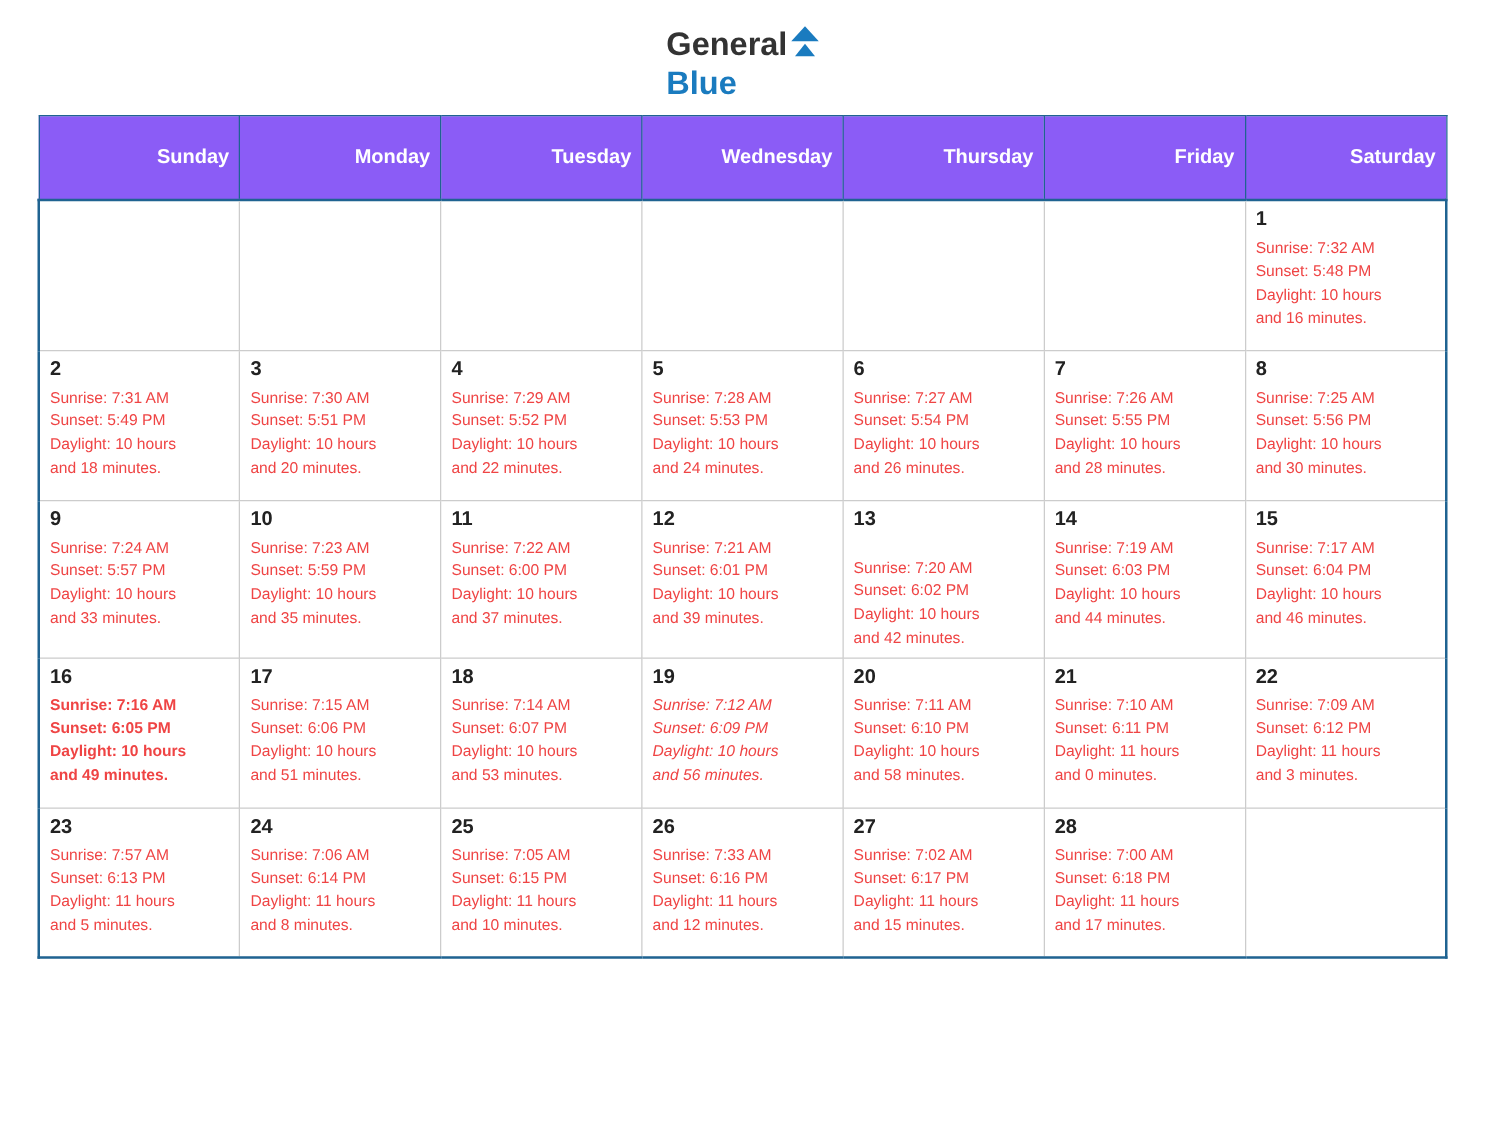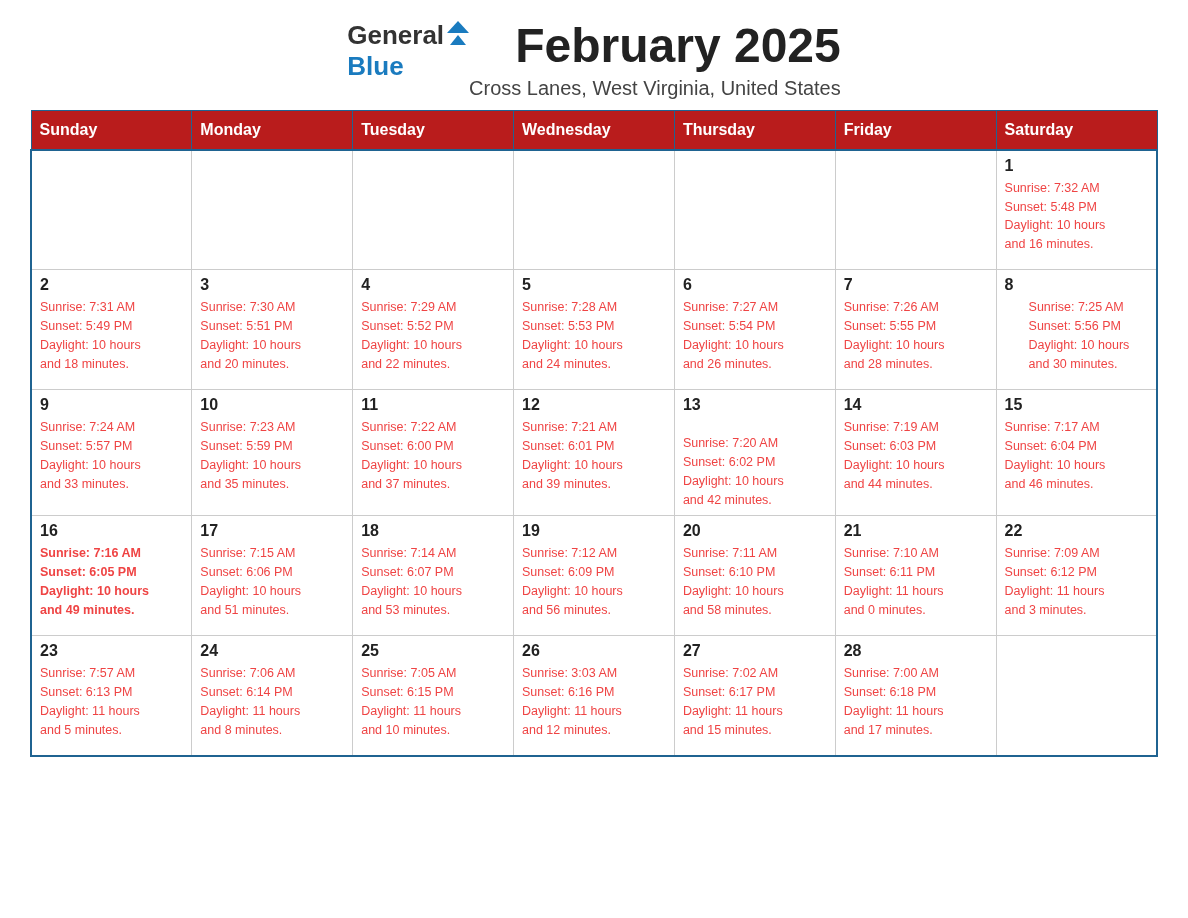--- a/index.html
+++ b/index.html
@@ -27,25 +27,25 @@
       font-size: 20px;
       color: #444;
       margin-top: 4px;
     }
     .calendar {
       width: 100%;
       border-collapse: collapse;
       margin-top: 10px;
     }
     .calendar thead th {
-      background-color: #b91c1c;
+      background-color: #8b5cf6;
       color: #fff;
-      padding: 10px 8px;
+      padding: 24px 8px;
       font-size: 16px;
-      text-align: left;
+      text-align: right;
       border: 1px solid #1f6391;
     }
     .calendar tbody td {
       vertical-align: top;
       border: 1px solid #ccc;
       padding: 6px 8px;
       font-size: 13px;
       color: #333;
       width: calc(100% / 7);
       min-height: 110px;
@@ -122,24 +122,20 @@
 <div class="header">
   <div class="logo-wrapper">
     <div class="logo-line1">
       <span class="logo-text-general">General</span>
       <div class="logo-triangle-container">
         <div class="tri1"></div>
         <div class="tri2"></div>
       </div>
     </div>
     <span class="logo-text-blue">Blue</span>
-  </div>
-  <div class="title-block">
-    <h1>February 2025</h1>
-    <div class="subtitle">Cross Lanes, West Virginia, United States</div>
   </div>
 </div>
 
 <table class="calendar">
   <thead>
     <tr>
       <th>Sunday</th>
       <th>Monday</th>
       <th>Tuesday</th>
       <th>Wednesday</th>
@@ -202,21 +198,21 @@
         </td>
         <td>
           <span class="day-num">7</span>
           <div class="day-info" style="white-space: pre-line;">Sunrise: 7:26 AM
 Sunset: 5:55 PM
 Daylight: 10 hours
 and 28 minutes.</div>
         </td>
         <td>
           <span class="day-num">8</span>
-          <div class="day-info" style="white-space: pre-line; margin-left: 24px;">Sunrise: 7:25 AM
+          <div class="day-info" style="white-space: pre-line;">Sunrise: 7:25 AM
 Sunset: 5:56 PM
 Daylight: 10 hours
 and 30 minutes.</div>
         </td>
       </tr>
       <tr>
         <td>
           <span class="day-num">9</span>
           <div class="day-info" style="white-space: pre-line;">Sunrise: 7:24 AM
 Sunset: 5:57 PM
@@ -283,21 +279,21 @@
         </td>
         <td>
           <span class="day-num">18</span>
           <div class="day-info" style="white-space: pre-line;">Sunrise: 7:14 AM
 Sunset: 6:07 PM
 Daylight: 10 hours
 and 53 minutes.</div>
         </td>
         <td>
           <span class="day-num">19</span>
-          <div class="day-info" style="white-space: pre-line;">Sunrise: 7:12 AM
+          <div class="day-info" style="white-space: pre-line; font-style: italic;">Sunrise: 7:12 AM
 Sunset: 6:09 PM
 Daylight: 10 hours
 and 56 minutes.</div>
         </td>
         <td>
           <span class="day-num">20</span>
           <div class="day-info" style="white-space: pre-line;">Sunrise: 7:11 AM
 Sunset: 6:10 PM
 Daylight: 10 hours
 and 58 minutes.</div>
@@ -334,21 +330,21 @@
         </td>
         <td>
           <span class="day-num">25</span>
           <div class="day-info" style="white-space: pre-line;">Sunrise: 7:05 AM
 Sunset: 6:15 PM
 Daylight: 11 hours
 and 10 minutes.</div>
         </td>
         <td>
           <span class="day-num">26</span>
-          <div class="day-info" style="white-space: pre-line;">Sunrise: 3:03 AM
+          <div class="day-info" style="white-space: pre-line;">Sunrise: 7:33 AM
 Sunset: 6:16 PM
 Daylight: 11 hours
 and 12 minutes.</div>
         </td>
         <td>
           <span class="day-num">27</span>
           <div class="day-info" style="white-space: pre-line;">Sunrise: 7:02 AM
 Sunset: 6:17 PM
 Daylight: 11 hours
 and 15 minutes.</div>

